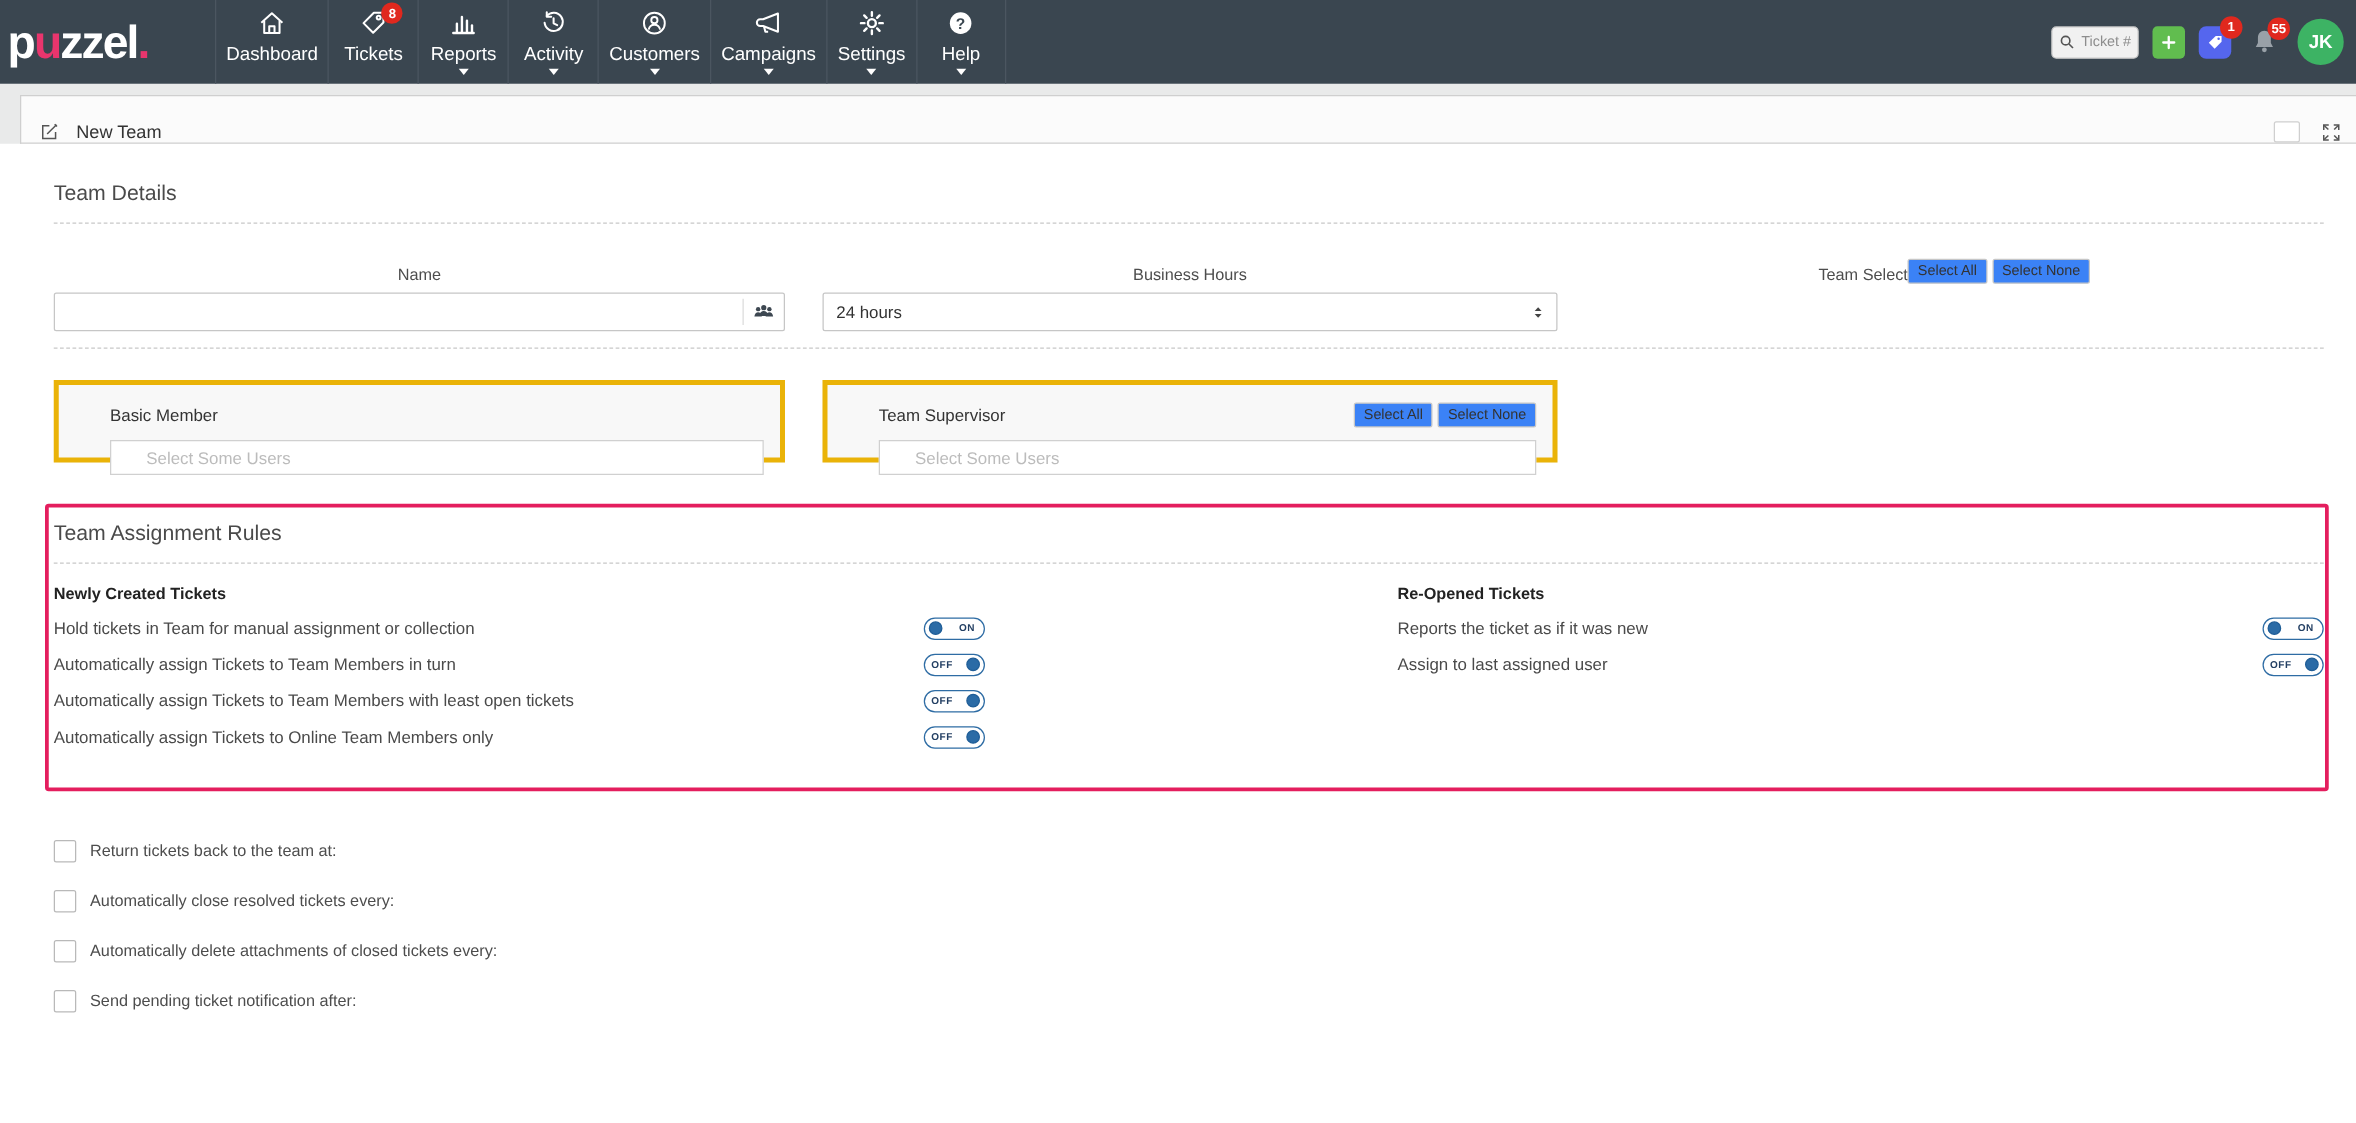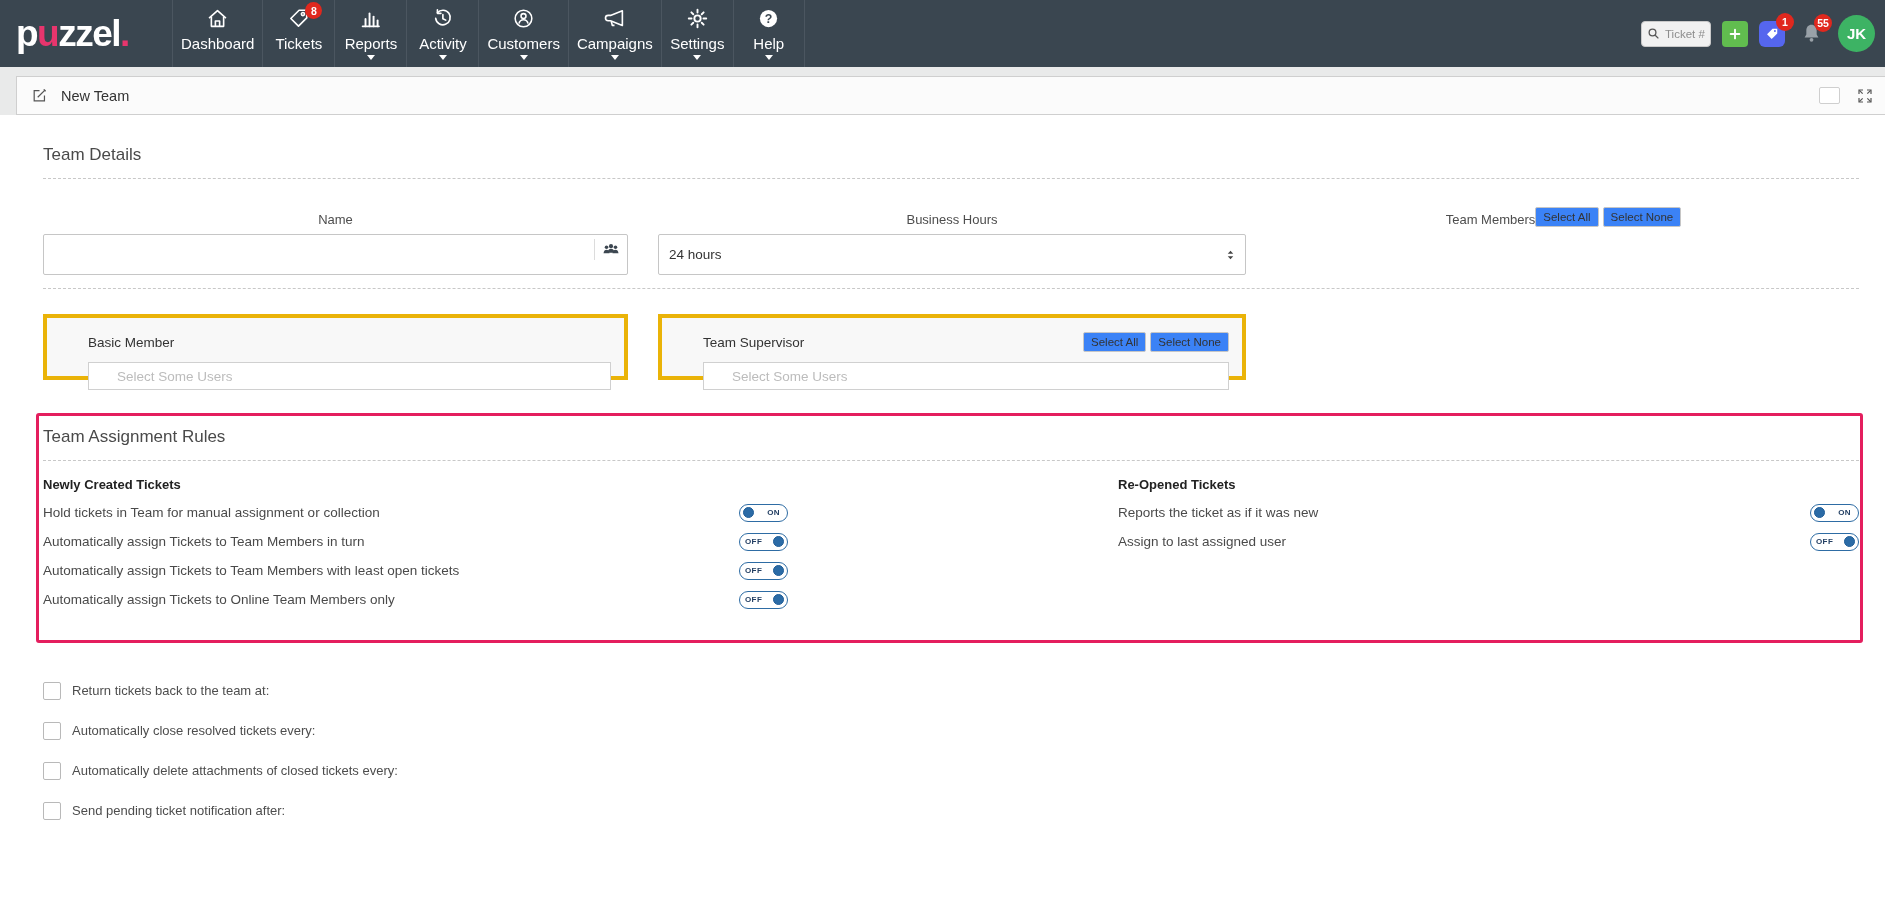--- a/index.html
+++ b/index.html
@@ -10,21 +10,21 @@
     font-family:"Liberation Sans", sans-serif;
     -webkit-font-smoothing:antialiased;
   }
 
   
   .navbar {
     height:67px; background:#3a4650; display:flex; align-items:stretch; color:#fff;
     position:relative;
   }
   .logo {
-    width:172px; display:flex; align-items:center; padding-left:16px;
+    width:172px; display:flex; align-items:center; padding-left:6px;
     font-size:37px; font-weight:bold; letter-spacing:-1.5px; cursor:pointer;
     user-select:none;
   }
   .logo .accent { color:#e8356d; }
   .nav-items { display:flex; align-items:stretch; }
   .nav-item {
     min-width:72px; padding:7px 8px 0 8px; border-left:1px solid #4b5660;
     display:flex; flex-direction:column; align-items:center; cursor:pointer;
   }
   .nav-item:last-child { border-right:1px solid #4b5660; }
@@ -66,21 +66,21 @@
   .avatar {
     width:37px; height:37px; border-radius:50%; background:#3db364; color:#fff;
     display:flex; align-items:center; justify-content:center;
     font-size:15px; font-weight:bold; cursor:pointer; margin-left:4px;
   }
 
   
   .gray-band { background:#e9eaea; padding:9px 0 0 16px; }
   .titlebar {
     background:#fbfbfb; border:1px solid #cfcfcf; border-right:none; height:39px;
-    display:flex; align-items:center; padding:0 12px 0 14px;
+    display:flex; align-items:flex-end; padding:0 12px 0 14px;
   }
   .tb-title { font-size:14.5px; color:#333; margin-left:13px; }
   .tb-right { margin-left:auto; display:flex; align-items:center; gap:17px; }
   .mini-sq { width:21px; height:17px; border:1px solid #cfcfcf; background:#fff; border-radius:2px; cursor:pointer; }
   .expand-icon { cursor:pointer; display:flex; }
 
   
   .content { padding:0 26px 0 43px; background:#fff; }
   .section-h { font-size:17px; font-weight:normal; color:#4a4a4a; margin:0; }
   .h-details { margin-top:30px; }
@@ -89,21 +89,21 @@
 
   .fields-grid { margin-top:26px; display:grid; grid-template-columns:585px 588px 575px; column-gap:30px; }
   .label-row { height:22px; display:flex; align-items:flex-end; justify-content:center; }
   .f-label { font-size:13px; color:#4d4d4d; }
   .btn-pair { display:flex; gap:4px; }
   .sm-btn {
     font-size:11.5px; color:#333; background:#3b82f6; border:1px solid #c6c6c6;
     padding:3px 7px; border-radius:2px; cursor:pointer; font-family:"Liberation Sans", sans-serif;
   }
   .txt-input, .select-wrap, .tm-input {
-    margin-top:7px; height:41px; width:100%; border:1px solid #c6c6c6; background:#fff;
+    margin-top:7px; height:31px; width:100%; border:1px solid #c6c6c6; background:#fff;
     border-radius:2px; font-size:13.5px; color:#333; font-family:"Liberation Sans", sans-serif;
   }
   .txt-input { padding:0 44px 0 10px; outline:none; }
   .tm-input  { padding:0 10px; outline:none; }
   .tm-input::placeholder { color:#b5b5b5; }
   .input-wrap { position:relative; }
   .input-people {
     position:absolute; right:7px; top:13px; display:flex; align-items:center;
   }
   .input-sep { position:absolute; right:33px; top:12px; height:21px; border-left:1px solid #dcdcdc; }
@@ -354,21 +354,21 @@
         <span>24 hours</span>
         <svg viewBox="0 0 18 20" width="11" height="14" fill="#444">
           <path d="M4.5 8 L9 3 L13.5 8 Z"></path>
             <path d="M4.5 12 L9 17 L13.5 12 Z"></path>
         </svg>
       </div>
     </div>
 
     <div>
       <div class="label-row">
-        <span class="f-label">Team Members</span>
+        <span class="f-label">Team Select</span>
         <span class="btn-pair">
           <button class="sm-btn">Select All</button>
           <button class="sm-btn">Select None</button>
         </span>
       </div>
     </div>
   </div>
 
   <hr class="dashed">
 

